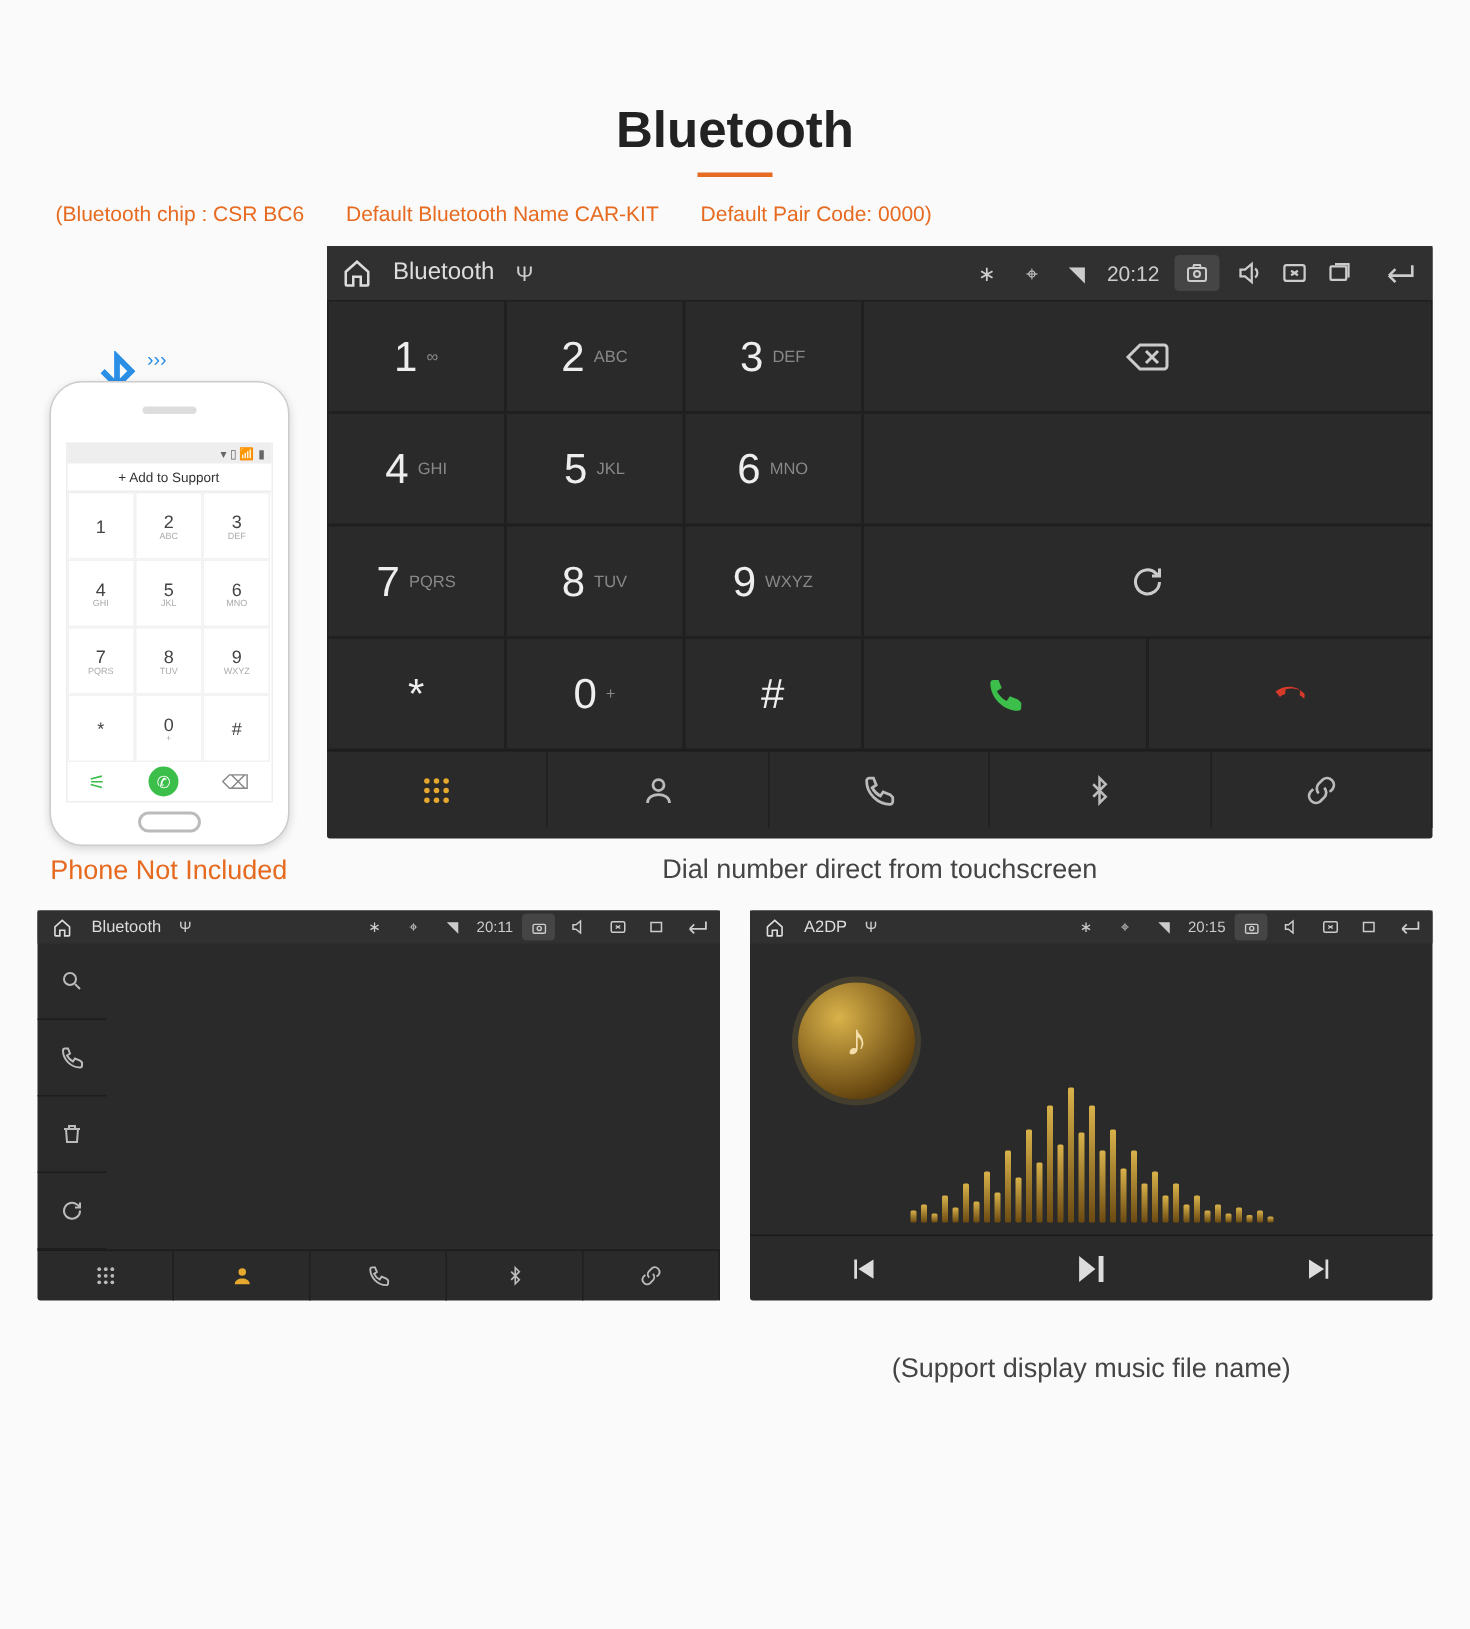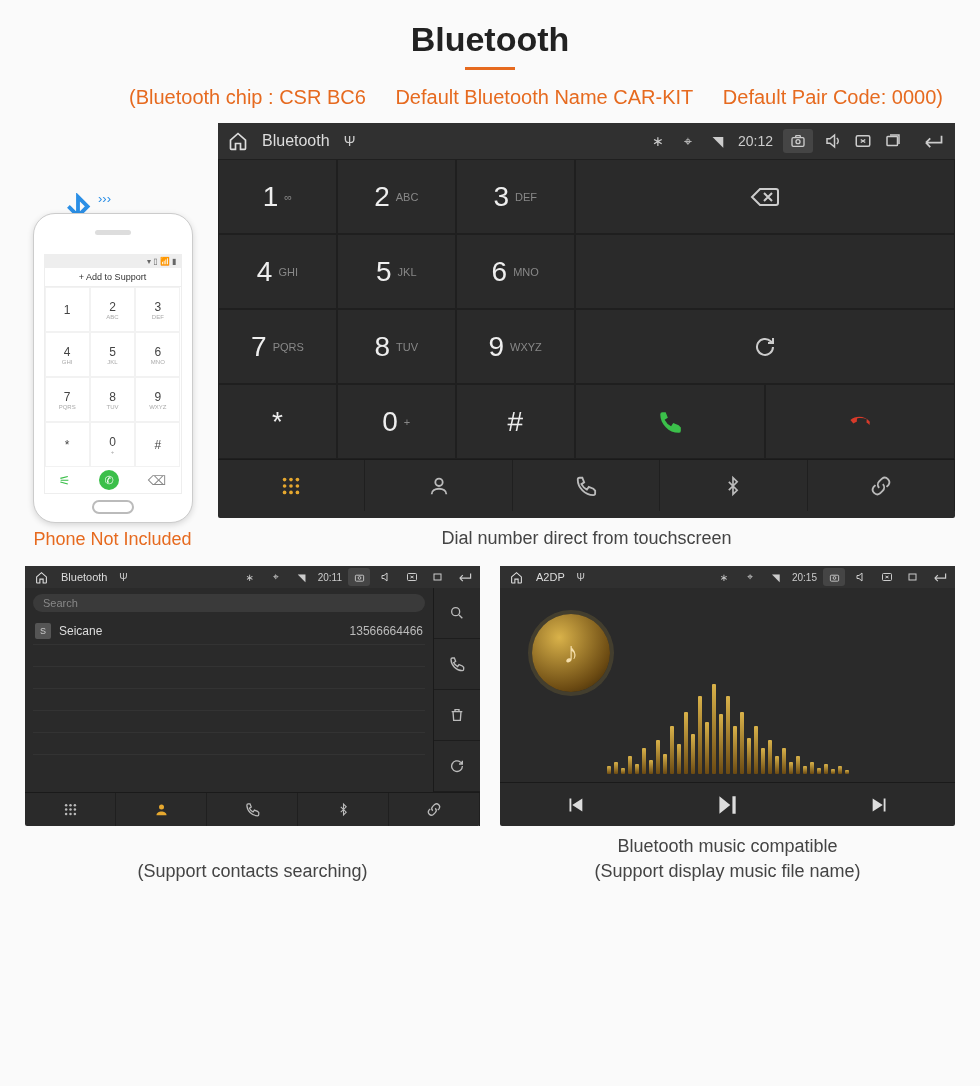--- a/index.html
+++ b/index.html
@@ -1,21 +1,21 @@
 <!DOCTYPE html>
 <html><head>
 <meta charset="utf-8">
 <style>
   * { margin:0; padding:0; box-sizing:border-box; font-family: Arial, Helvetica, sans-serif; }
   body { width:980px; height:1086px; background:#fafafa; color:#333; overflow:hidden; }
-  .page { padding:20px 25px; }
+  .page { padding:20px 25px;margin-top:48px; }
   .title { text-align:center; font-size:34px; font-weight:bold; color:#222; }
   .title-underline { width:50px; height:3px; background:#e66a1f; margin:8px auto 16px; }
   .subtitle { text-align:center; font-size:18px; color:#555; line-height:1.5; max-width:900px; margin:0 auto 6px; }
-  .specs { text-align:right; font-size:20px; color:#e66a1f; margin-bottom:14px; }
+  .specs { text-align:left; font-size:14px; color:#e66a1f; margin-bottom:14px; }
   .specs span { margin:0 12px; }
 
   
   .row1 { display:flex; gap:18px; align-items:flex-start; }
   .phone-col { width:175px; text-align:center; }
   .phone { width:160px; height:310px; background:#fff; border:1px solid #ccc; border-radius:22px; margin:90px auto 6px; box-shadow:0 2px 6px rgba(0,0,0,.15); position:relative; padding:40px 10px 28px; }
   .phone .spk { position:absolute; top:16px; left:50%; transform:translateX(-50%); width:36px; height:5px; background:#ddd; border-radius:3px; }
   .phone .home { position:absolute; bottom:8px; left:50%; transform:translateX(-50%); width:42px; height:14px; border:2px solid #bbb; border-radius:8px; }
   .phone .screen { width:100%; height:100%; background:#fff; border:1px solid #eee; font-size:9px; color:#666; display:flex; flex-direction:column; }
   .phone .pbar { background:#eee; font-size:8px; padding:2px 4px; text-align:right; }
@@ -368,33 +368,20 @@
                 <rect x="4" y="6" width="14" height="12"></rect>
               </svg>
             </span>
           <span class="sb-ico">
               <svg width="18" height="12" viewBox="0 0 30 20" fill="none" stroke="#ccc" stroke-width="2">
                 <path d="M26 4v8H8m0 0l5-5m-5 5l5 5"></path>
               </svg>
             </span>
         </div>
         <div class="contacts-body">
-          <div class="contacts-main">
-            <div class="search">Search</div>
-            <div class="contact-row">
-              <span class="avatar">S</span>
-              <span class="cname">Seicane</span>
-              <span class="cnum">13566664466</span>
-            </div>
-            <div class="line"></div>
-              <div class="line"></div>
-              <div class="line"></div>
-              <div class="line"></div>
-              <div class="line"></div>
-          </div>
           <div class="contacts-side">
             <div>
                 <svg width="16" height="16" viewBox="0 0 24 24" fill="none" stroke="#bbb" stroke-width="2">
                   <circle cx="10" cy="10" r="6"></circle>
                   <path d="M20 20l-5-5"></path>
                 </svg>
               </div>
             <div>
                 <svg width="16" height="16" viewBox="0 0 24 24" fill="none" stroke="#bbb" stroke-width="2">
                   <path d="M22 17v3a2 2 0 0 1-2 2c-9 0-17-8-17-17A2 2 0 0 1 5 3h3l2 5-3 2a14 14 0 0 0 6 6l2-3 5 2z"></path>
@@ -444,21 +431,21 @@
             </div>
           <div class="tab">
               <svg width="16" height="15" viewBox="0 0 24 24" fill="none" stroke="#bbb" stroke-width="2">
                 <path d="M10 14a5 5 0 0 1 0-7l3-3a5 5 0 0 1 7 7l-2 2"></path>
                 <path d="M14 10a5 5 0 0 1 0 7l-3 3a5 5 0 0 1-7-7l2-2"></path>
               </svg>
             </div>
         </div>
       </div>
       <div class="caption">
-        <br><span>(Support contacts searching)</span>
+        <br>
       </div>
     </div>
 
     <div class="col">
       <div class="headunit hu-small">
         <div class="statusbar small">
           <span class="sb-ico">
               <svg width="13" height="13" viewBox="0 0 24 24" fill="none" stroke="#ddd" stroke-width="2">
                 <path d="M3 11l9-8 9 8v10a1 1 0 0 1-1 1h-5v-7h-6v7H4a1 1 0 0 1-1-1z"></path>
               </svg>
@@ -552,17 +539,17 @@
               </svg>
             </span>
           <span>
               <svg width="22" height="22" viewBox="0 0 24 24" fill="#ddd">
                 <path d="M16 5h2v14h-2zM4 5v14l11-7z"></path>
               </svg>
             </span>
         </div>
       </div>
       <div class="caption">
-        <span>Bluetooth music compatible</span><br><span>(Support display music file name)</span>
+        <br><span>(Support display music file name)</span>
       </div>
     </div>
   </div>
 </div>
 
 </body></html>

